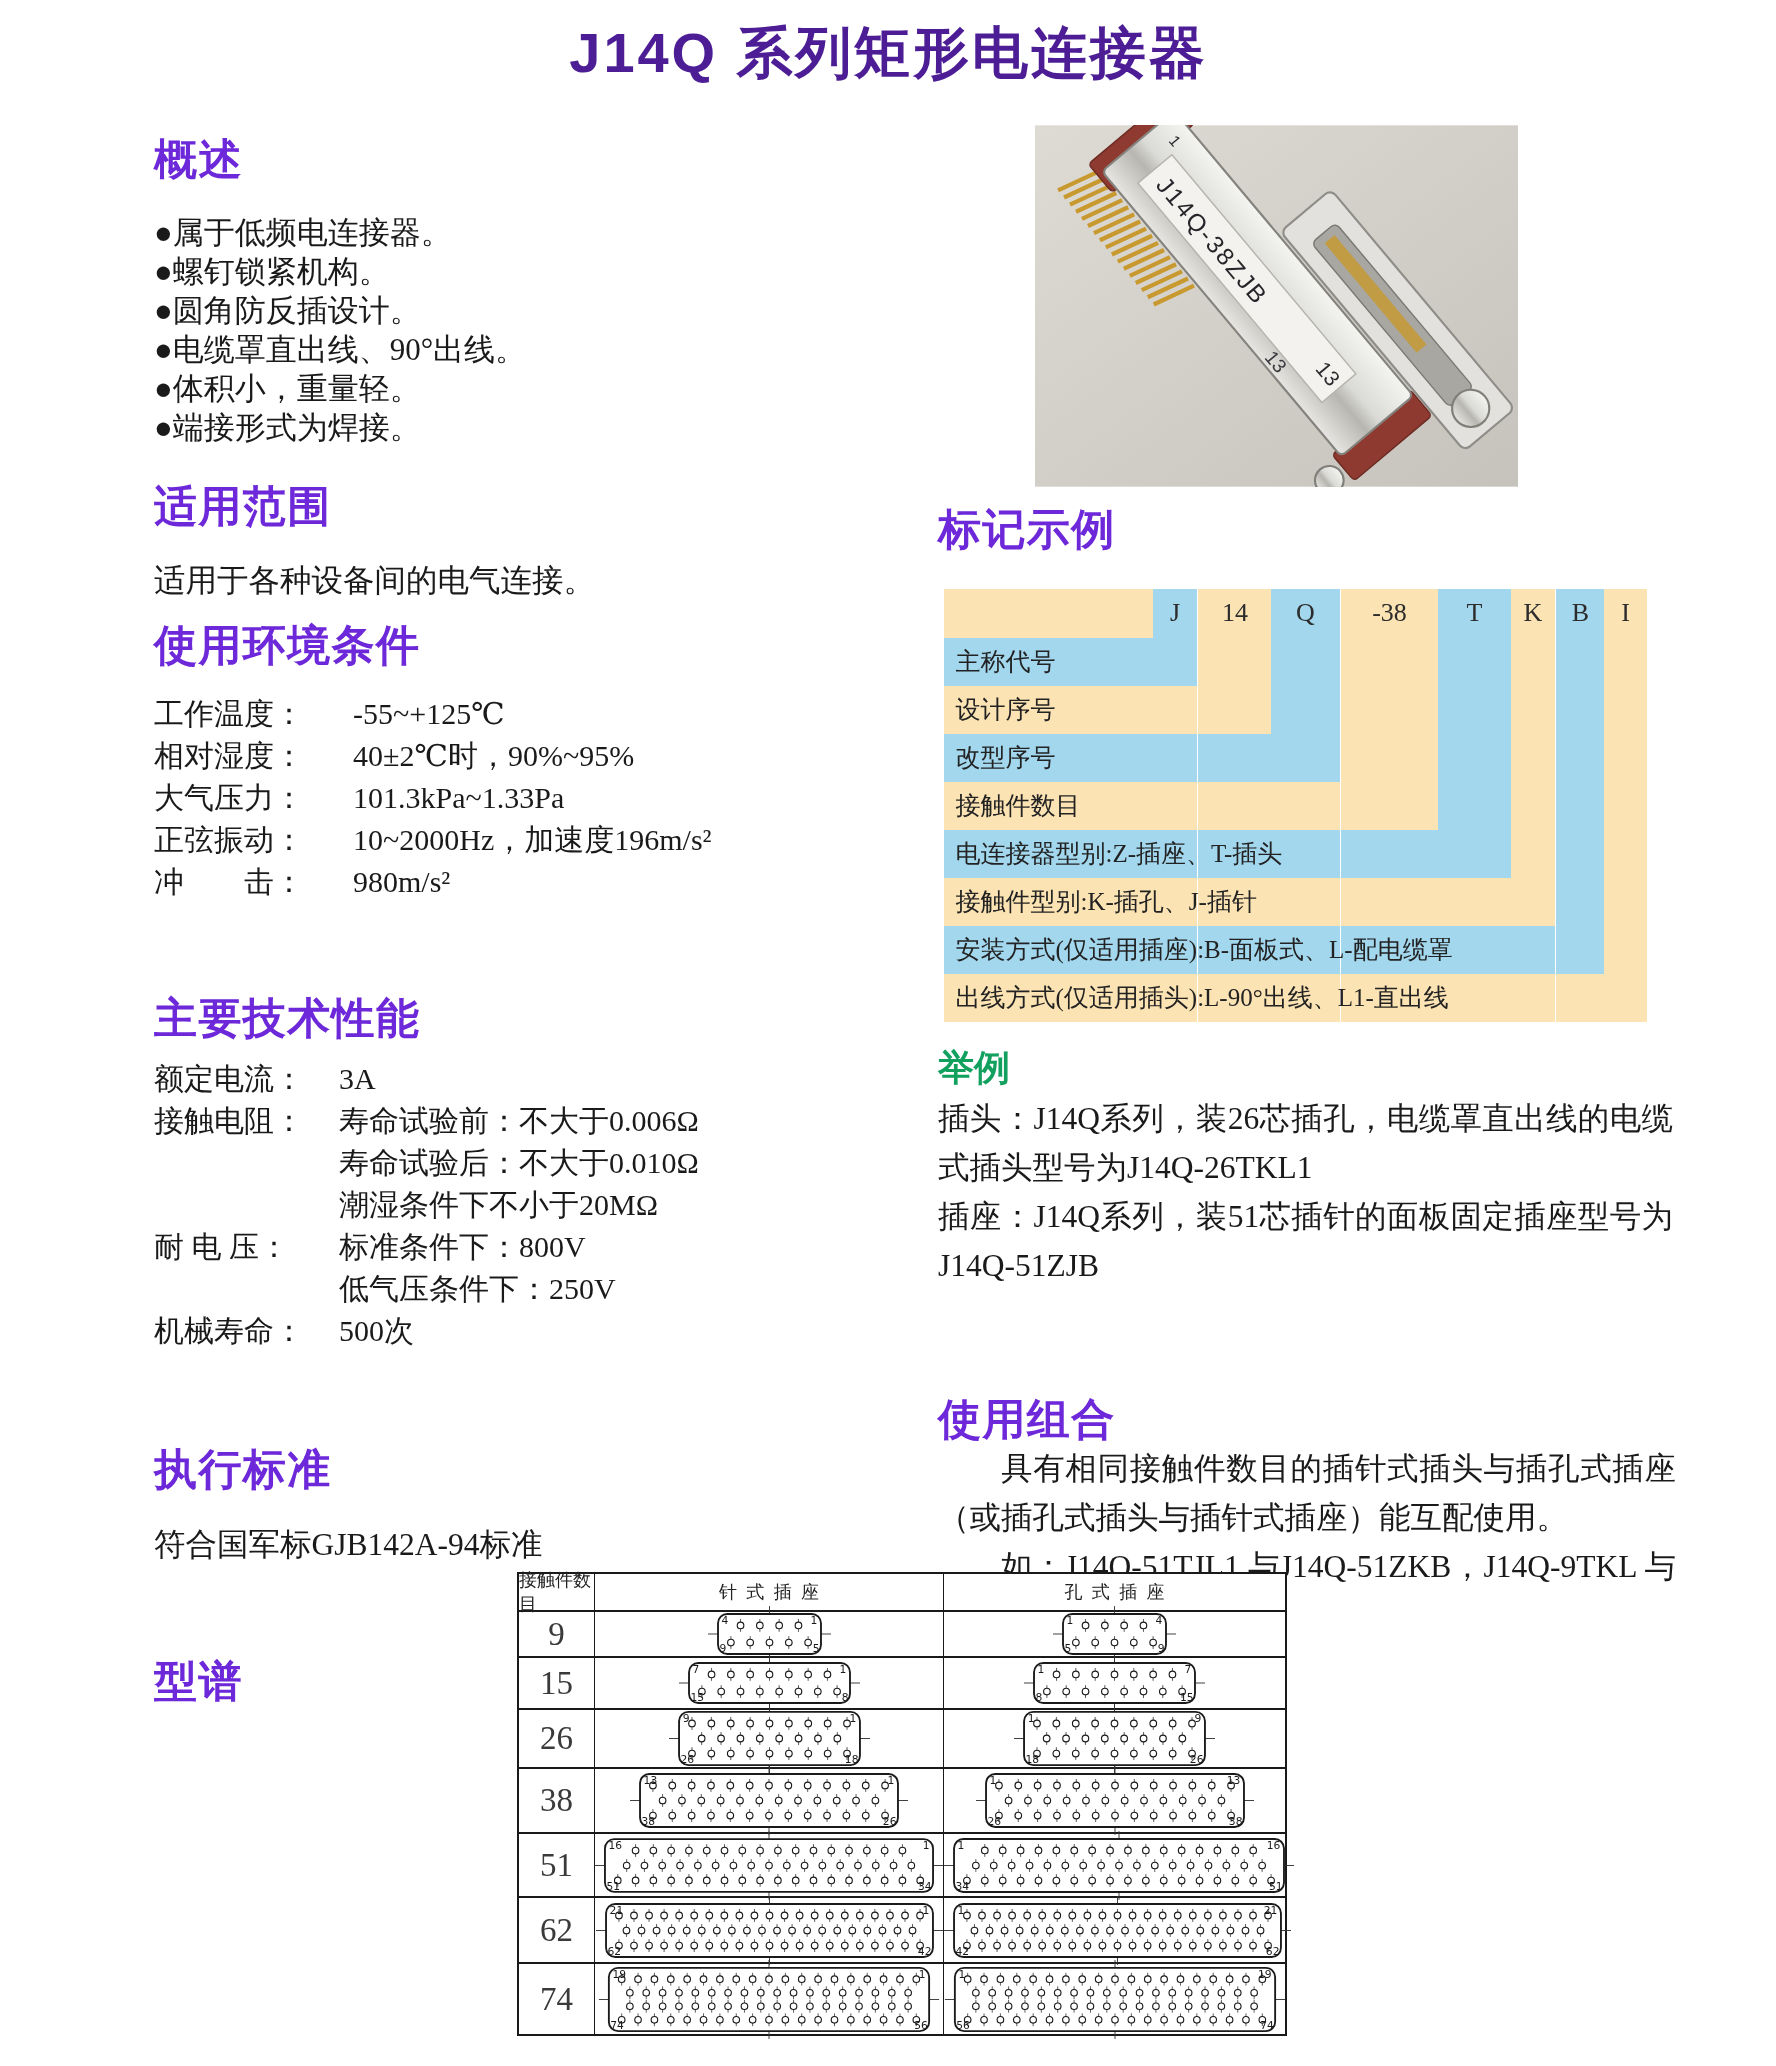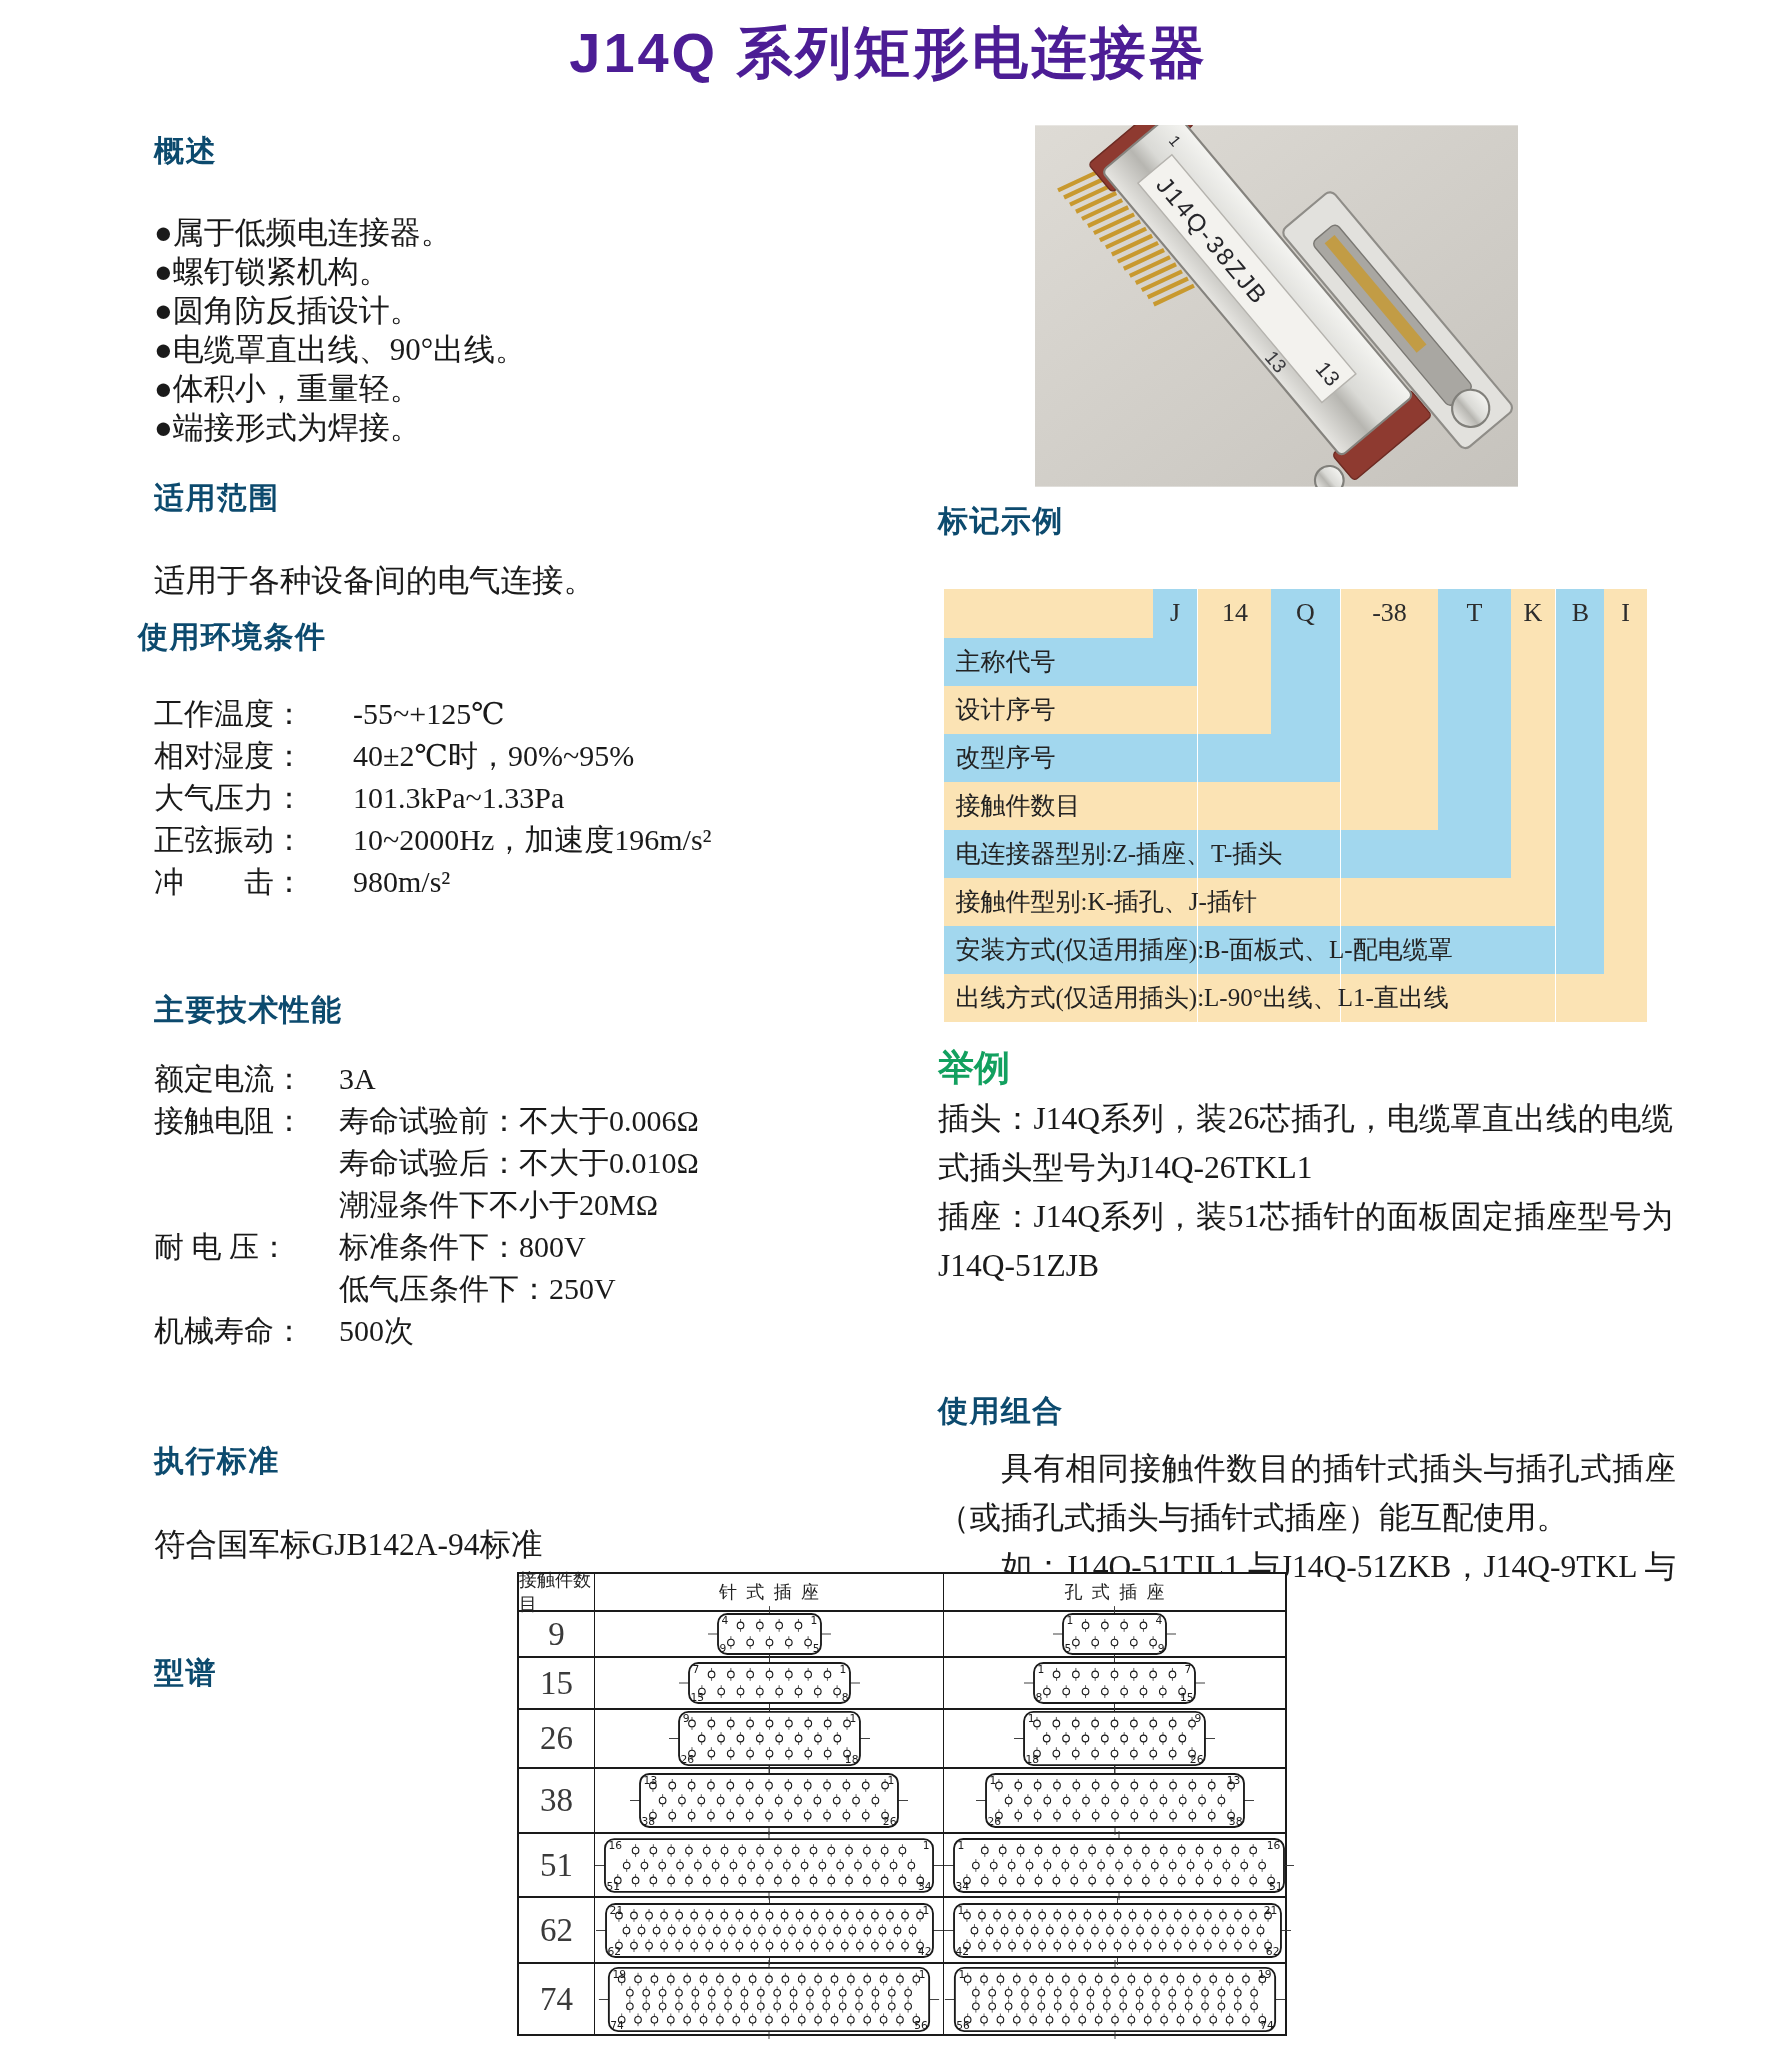--- a/index.html
+++ b/index.html
@@ -1,21 +1,21 @@
 <!DOCTYPE html>
 <html style="font-size:11.5px"><head>
 <meta charset="utf-8">
 <style>
   html,body{margin:0;padding:0;}
   body{width:1777px;height:2066px;position:relative;background:#ffffff;
        font-family:"Liberation Serif","DejaVu Serif",serif;color:#1a1a1a;overflow:hidden;}
   h1.title{position:absolute;left:0;top:15.8px;width:100%;text-align:center;margin:0;
            font-family:"Liberation Sans","DejaVu Sans",sans-serif;font-weight:900;
            font-size:56px;letter-spacing:2.9px;color:#4c1d95;}
-  h2.sec{position:absolute;margin:0;font-weight:bold;font-size:30px;color:#0c4a6e;
+  h2.sec{position:absolute;margin:0;font-weight:bold;font-size:43px;color:#6d28d9;
          font-family:Liberation Serif, serif;letter-spacing:1.4px;}
   .bullets{position:absolute;left:154px;top:213px;width:723px;}
   .bullet{font-size:31px;line-height:39px;white-space:nowrap;}
   .plain{position:absolute;font-size:31.5px;line-height:40px;}
   .kvlist{position:absolute;width:759px;}
   .kv{display:flex;font-size:30px;line-height:42px;}
   .kv .k{flex:none;white-space:pre;}
   .env .k{width:199px;}
   .perf .k{width:185px;}
   .kv .v{white-space:pre;}
@@ -56,21 +56,21 @@
     <div class="bullet">●螺钉锁紧机构。</div>
     <div class="bullet">●圆角防反插设计。</div>
     <div class="bullet">●电缆罩直出线、90°出线。</div>
     <div class="bullet">●体积小，重量轻。</div>
     <div class="bullet">●端接形式为焊接。</div>
   </div>
 
 <h2 class="sec" style="left:154px;top:478px;">适用范围</h2>
 <div class="plain" style="left:154px;top:561px;width:723px;">适用于各种设备间的电气连接。</div>
 
-<h2 class="sec" style="left:138px;top:617px;">使用环境条件</h2>
+<h2 class="sec" style="left:154px;top:617px;">使用环境条件</h2>
 <div class="kvlist env" id="env-list" style="left:154px;top:693px;">
     <div class="kv">
       <div class="k">工作温度：</div>
       <div class="v">-55~+125℃</div>
     </div>
     <div class="kv">
       <div class="k">相对湿度：</div>
       <div class="v">40±2℃时，90%~95%</div>
     </div>
     <div class="kv">

